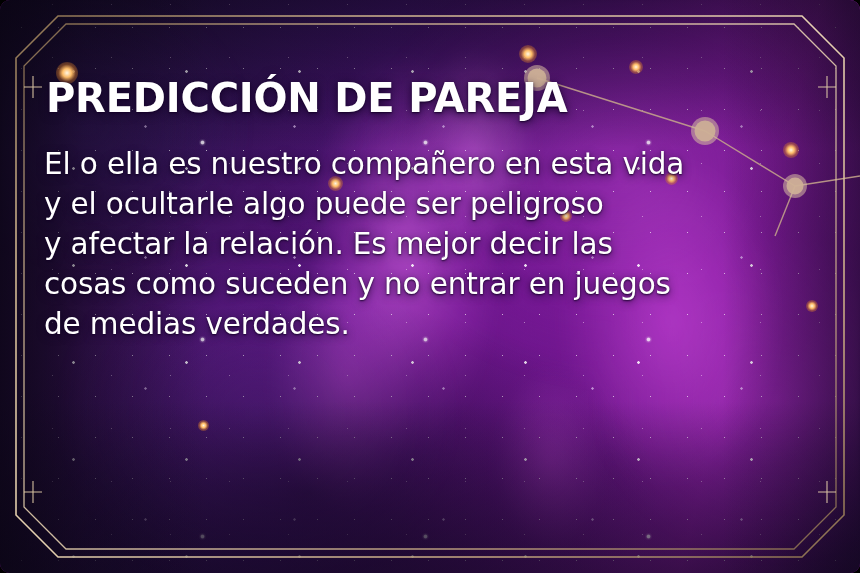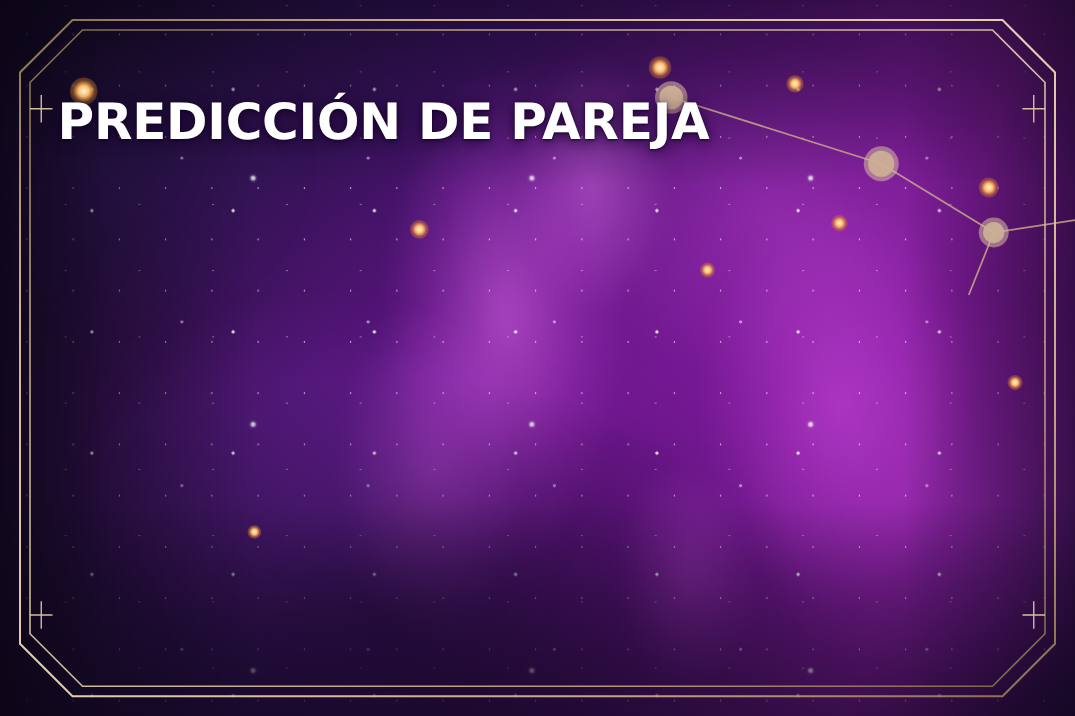--- a/index.html
+++ b/index.html
@@ -9,20 +9,21 @@
     background: #000;
   }
   #card {
     position: relative;
     width: 860px;
     height: 573px;
     overflow: hidden;
     font-family: "DejaVu Sans", "Liberation Sans", sans-serif;
     background: #a21caf;
     user-select: none;
+    border-radius: 10px;
   }
 
   
   .layer { position: absolute; inset: 0; pointer-events: none; }
 
   
   #bg-base {
     background:
       radial-gradient(120% 95% at 50% 58%, rgba(120,22,150,0.55) 0%, rgba(70,16,100,0.30) 42%, rgba(0,0,0,0) 72%),
       radial-gradient(85% 70% at 82% 48%, rgba(150,28,175,0.55) 0%, rgba(92,18,120,0.22) 48%, rgba(0,0,0,0) 78%),
@@ -207,15 +208,20 @@
     <g stroke="#e8d2ac" stroke-width="1.1" opacity="0.9">
       <path d="M 33,492 l 0,-11 M 33,492 l 0,11 M 33,492 l -9,0 M 33,492 l 9,0"></path>
     </g>
     <g stroke="#e8d2ac" stroke-width="1.1" opacity="0.9">
       <path d="M 827,492 l 0,-11 M 827,492 l 0,11 M 827,492 l -9,0 M 827,492 l 9,0"></path>
     </g>
   </svg>
 
   <div id="content">
     <h1 id="title">PREDICCIÓN DE PAREJA</h1>
+    <div id="body-text">El o ella es nuestro compañero en esta vida
+y el ocultarle algo puede ser peligroso
+y afectar la relación. Es mejor decir las
+cosas como suceden y no entrar en juegos
+de medias verdades.</div>
   </div>
 
 </div>
 
 </body></html>

